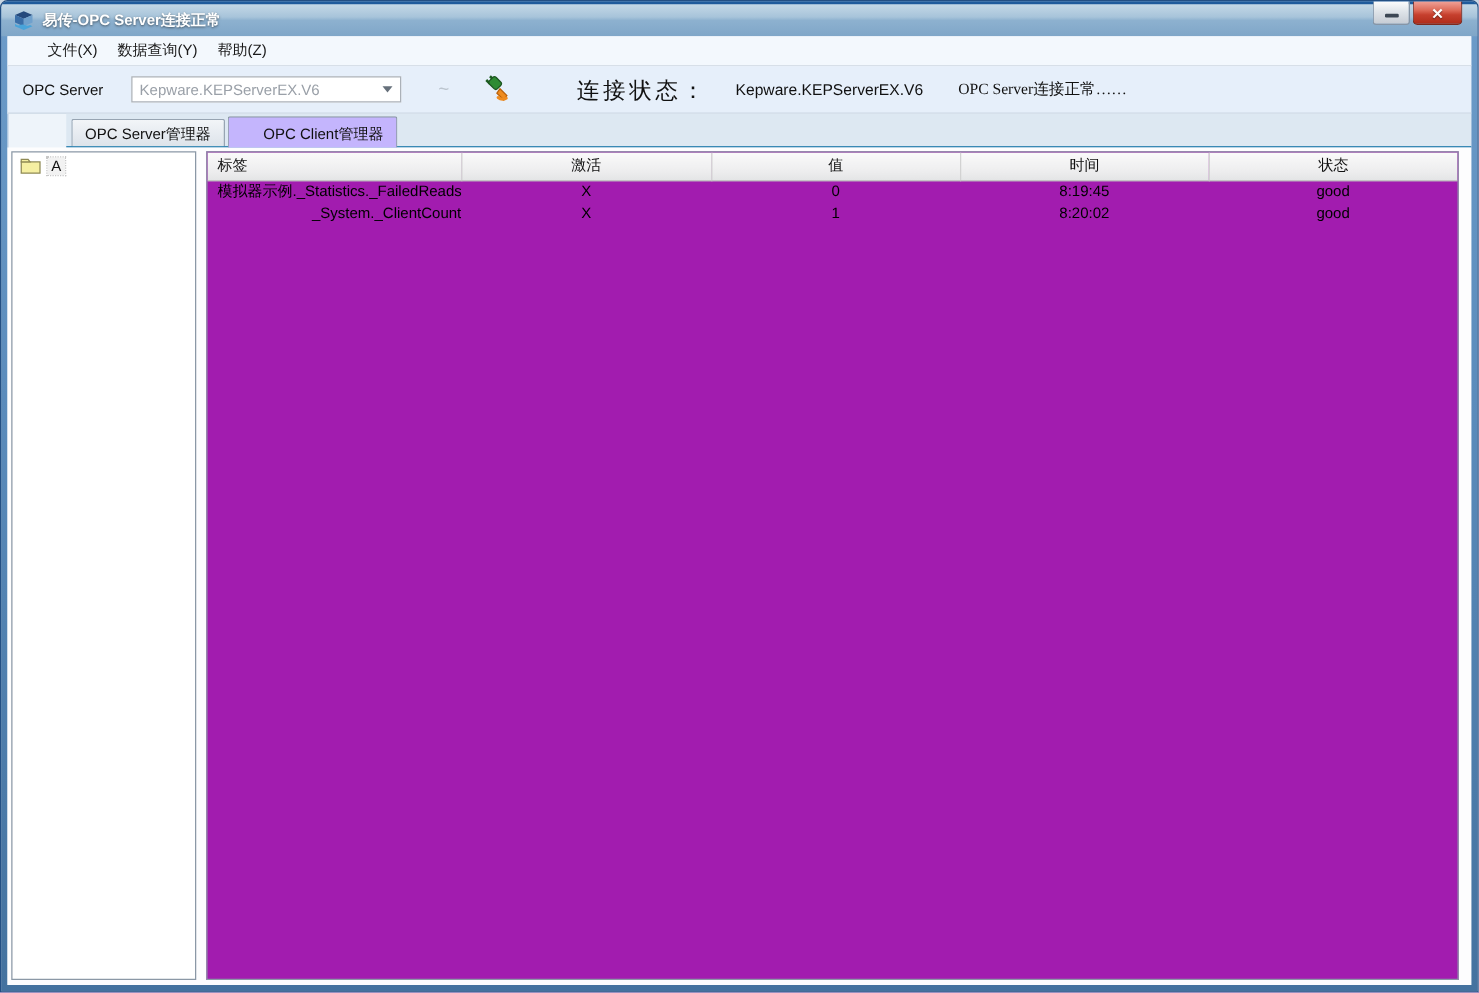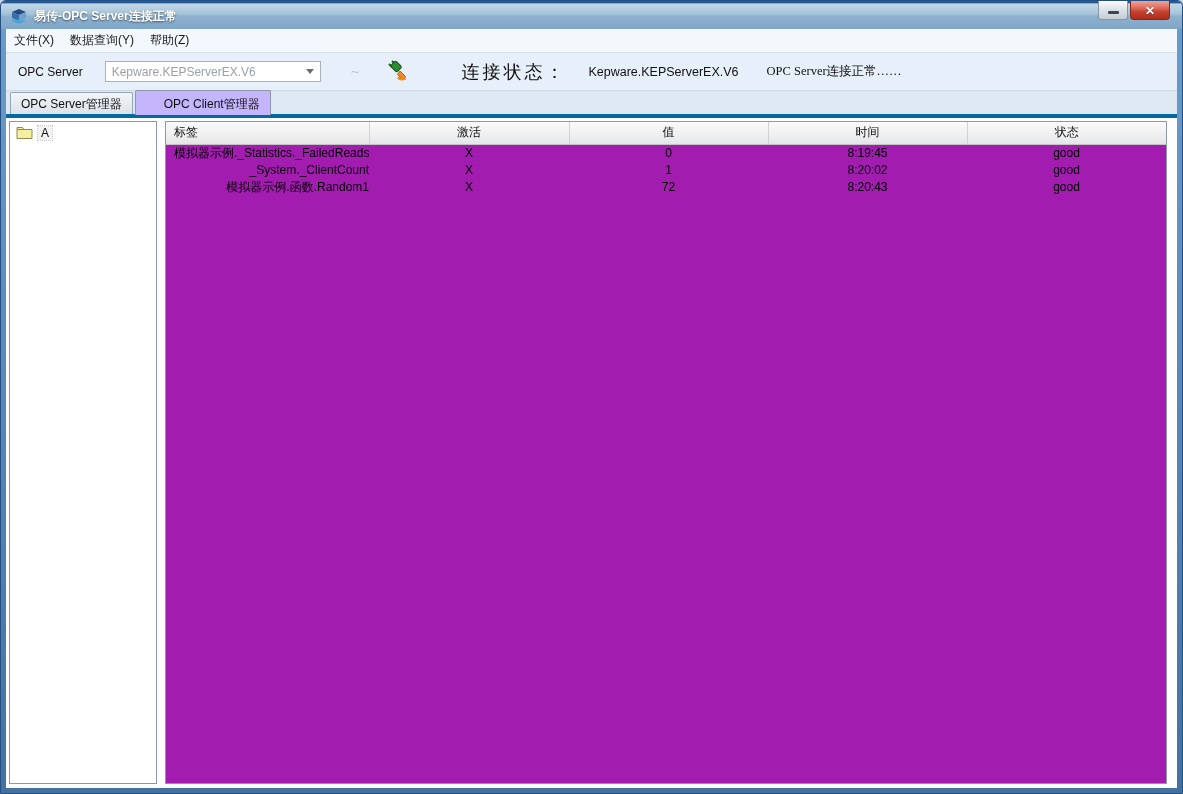--- a/index.html
+++ b/index.html
@@ -44,21 +44,21 @@
 
   
   .client{
     position:absolute; left:5px; right:5px; top:28px; bottom:5px;
     background:#eef4fa; display:flex; flex-direction:column;
     box-shadow:0 0 0 1px #c8d9ea inset;
   }
 
   .menubar{
     height:24px; background:#f3f8fd; border-bottom:1px solid #d7dfe8;
-    display:flex; align-items:center; padding-left:0; flex:0 0 auto;
+    display:flex; align-items:center; padding-left:24px; flex:0 0 auto;
   }
   .menu-item{ font-size:12px; color:#1a1a1a; padding:3px 8px; cursor:default; }
 
   .toolbar{
     height:38px; background:#e6effa; border-bottom:1px solid #ccd8e4;
     display:flex; align-items:center; flex:0 0 auto;
   }
   .tb-label{ font-size:12px; color:#111; margin-left:12px; }
   .combo{
     width:216px; height:21px; margin-left:22px;
@@ -73,21 +73,21 @@
   .tilde-mark{ margin-left:30px; color:#bcc5ce; font-size:15px; }
   .plug-btn{ margin-left:28px; width:24px; height:26px; display:flex;
     align-items:center; justify-content:center; cursor:pointer; border-radius:2px; }
   .conn-label{ font-size:18px; color:#111; letter-spacing:3px; margin-left:50px; }
   .conn-server{ font-size:12.5px; color:#111; margin-left:22px; }
   .conn-msg{ font-size:12.5px; color:#111; margin-left:28px;font-family:Liberation Serif, serif; }
 
   
   .tabstrip{
     height:27px; background:#dde8f2; display:flex; align-items:flex-end;
-    padding-left:4px; flex:0 0 auto; border-bottom:4px solid #0369a1;
+    padding-left:4px; flex:0 0 auto; border-bottom:1px solid #0369a1;margin-left:47px;
   }
   .tab{
     font-size:12px; color:#111; padding:3px 10px 4px 10px; margin-right:2px;
     background:linear-gradient(180deg,#f2f5f8,#dde3ea);
     border:1px solid #97a4b2; border-bottom:none; border-radius:2px 2px 0 0;
     height:22px; cursor:pointer; position:relative; top:0;
   }
   .tab.active{
     background:#c4b5fd; height:25px; padding-top:5px;
     border-color:#8b98a6; margin-bottom:-1px; z-index:2;padding-left:28px;
@@ -231,27 +231,20 @@
               <td>8:19:45</td>
               <td>good</td>
             </tr>
             <tr>
               <td>_System._ClientCount</td>
               <td>X</td>
               <td>1</td>
               <td>8:20:02</td>
               <td>good</td>
             </tr>
-            <tr>
-              <td>模拟器示例.函数.Random1</td>
-              <td>X</td>
-              <td>72</td>
-              <td>8:20:43</td>
-              <td>good</td>
-            </tr>
           </tbody>
         </table>
       </div>
     </div>
 
 
   </div>
 </div>
 
 </body></html>

